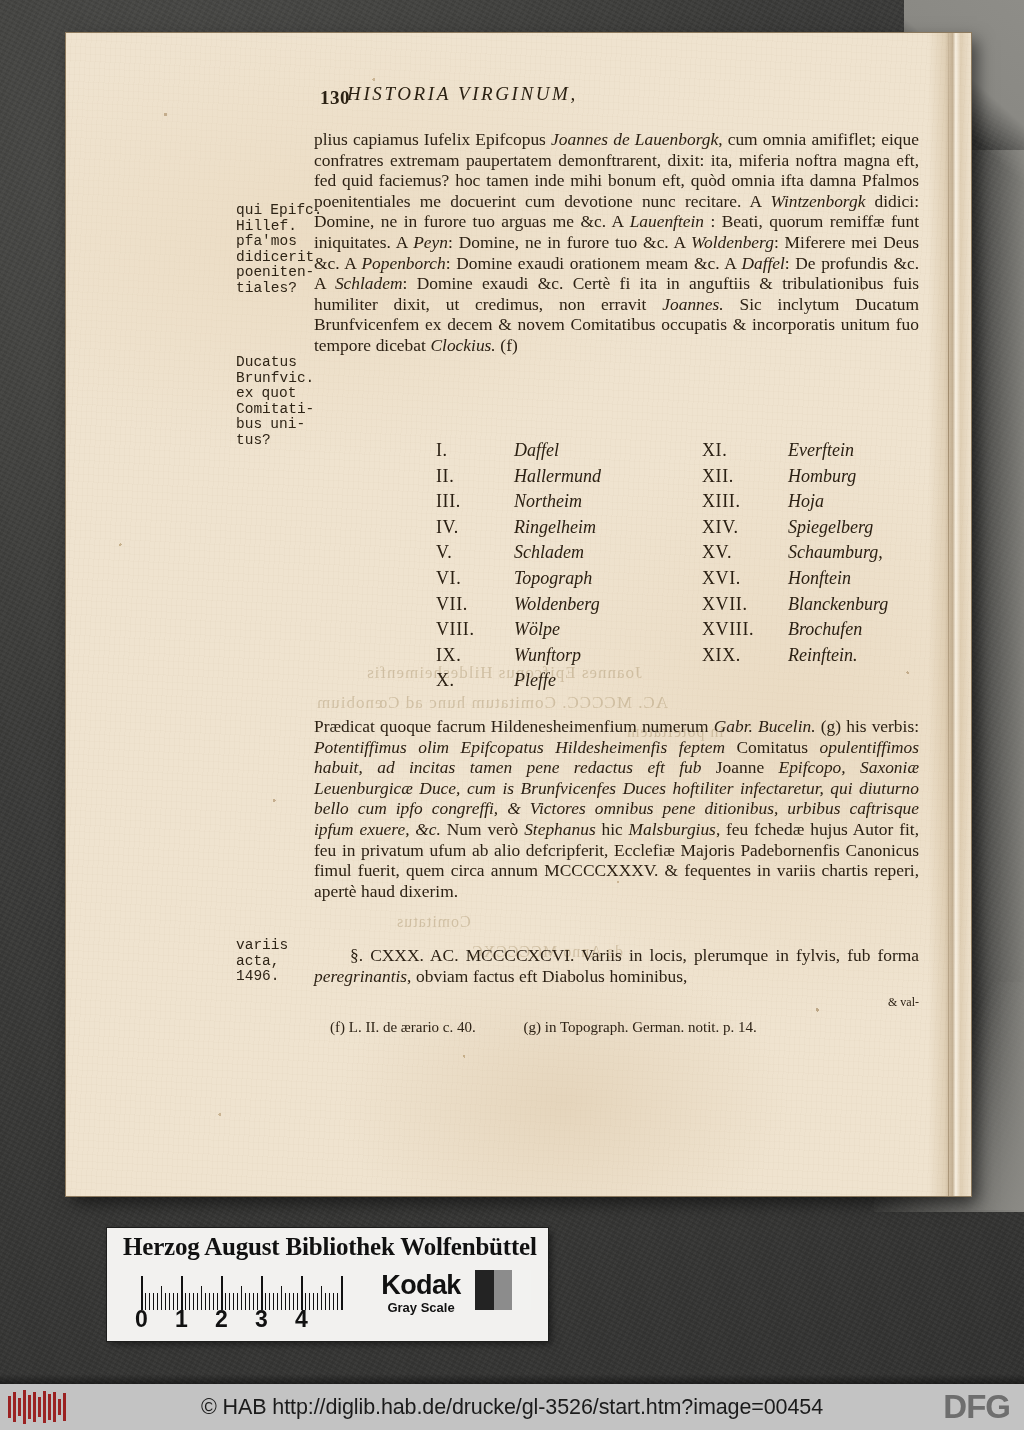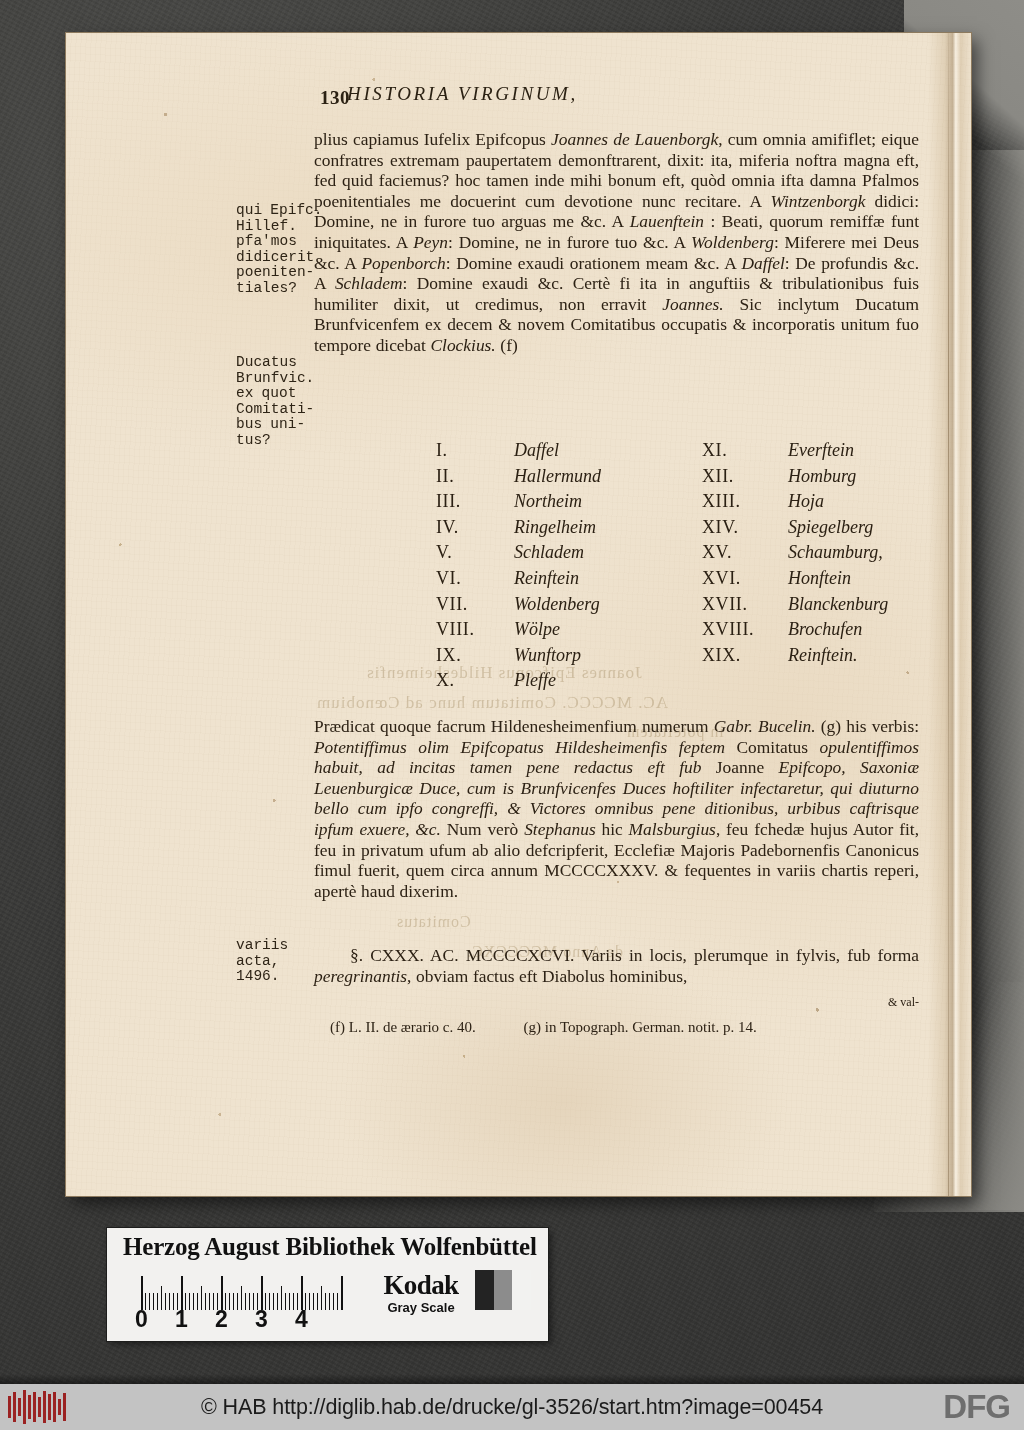--- a/index.html
+++ b/index.html
@@ -171,21 +171,21 @@
   #ruler .tick{position:absolute;bottom:0;width:1.4px;background:#111;}
   #rulernums{
     position:absolute;left:28px;top:78px;width:215px;height:28px;
     font-family:"Liberation Sans", sans-serif;font-weight:700;font-size:23px;color:#111;
   }
   #rulernums span{position:absolute;top:0;}
   #kodak{
     position:absolute;left:268px;top:44px;width:92px;text-align:center;
     font-family:"Liberation Sans", sans-serif;color:#111;
   }
-  #kodak .k1{font-size:27px;font-weight:700;letter-spacing:-.6px;line-height:27px;font-family:Liberation Serif, serif;}
+  #kodak .k1{font-size:27px;font-weight:700;letter-spacing:-.6px;line-height:27px;}
   #kodak .k2{font-size:13px;font-weight:700;line-height:18px;}
   #gray{position:absolute;left:368px;top:42px;width:56px;height:40px;display:flex;}
   #gray i{display:block;height:100%;}
 
   
   #footer{
     position:absolute;left:0;bottom:0;width:1024px;height:46px;
     background:#c3c3c3;
     display:flex;align-items:center;
   }
@@ -259,21 +259,21 @@
 
     <div class="body" id="p1" style="top:96px;">plius capiamus   Iufelix Epifcopus <i>Joannes de Lauenborgk</i>, cum omnia amififlet; eique confratres extremam paupertatem demonftrarent, dixit: ita, miferia noftra magna eft, fed quid faciemus? hoc tamen inde mihi bonum eft, quòd omnia ifta damna Pfalmos poenitentiales me docuerint cum devotione nunc recitare.   A <i>Wintzenborgk</i> didici: Domine, ne in furore tuo arguas me &amp;c.   A <i>Lauenftein</i> : Beati, quorum remiffæ funt iniquitates.   A <i>Peyn</i>: Domine, ne in furore tuo &amp;c.   A <i>Woldenberg</i>: Miferere mei Deus &amp;c.   A <i>Popenborch</i>: Domine exaudi orationem meam &amp;c.   A <i>Daffel</i>: De profundis &amp;c.   A <i>Schladem</i>: Domine exaudi &amp;c.   Certè fi ita in anguftiis &amp; tribulationibus fuis humiliter dixit, ut credimus, non erravit <i>Joannes.</i>   Sic inclytum Ducatum Brunfvicenfem ex decem &amp; novem Comitatibus occupatis &amp; incorporatis unitum fuo tempore dicebat <i>Clockius.</i> (f)</div>
 
     <div class="county-list">
       <div class="col colL" id="listL">
           <div class="row"><span class="num">I.</span><span class="nm">Daffel</span></div>
           <div class="row"><span class="num">II.</span><span class="nm">Hallermund</span></div>
           <div class="row"><span class="num">III.</span><span class="nm">Northeim</span></div>
           <div class="row"><span class="num">IV.</span><span class="nm">Ringelheim</span></div>
           <div class="row"><span class="num">V.</span><span class="nm">Schladem</span></div>
-          <div class="row"><span class="num">VI.</span><span class="nm">Reinftein</span></div>
+          <div class="row"><span class="num">VI.</span><span class="nm">Topograph</span></div>
           <div class="row"><span class="num">VII.</span><span class="nm">Woldenberg</span></div>
           <div class="row"><span class="num">VIII.</span><span class="nm">Wölpe</span></div>
           <div class="row"><span class="num">IX.</span><span class="nm">Wunftorp</span></div>
           <div class="row"><span class="num">X.</span><span class="nm">Pleffe</span></div>
         </div>
       <div class="col colR" id="listR">
           <div class="row"><span class="num">XI.</span><span class="nm">Everftein</span></div>
           <div class="row"><span class="num">XII.</span><span class="nm">Homburg</span></div>
           <div class="row"><span class="num">XIII.</span><span class="nm">Hoja</span></div>
           <div class="row"><span class="num">XIV.</span><span class="nm">Spiegelberg</span></div>

